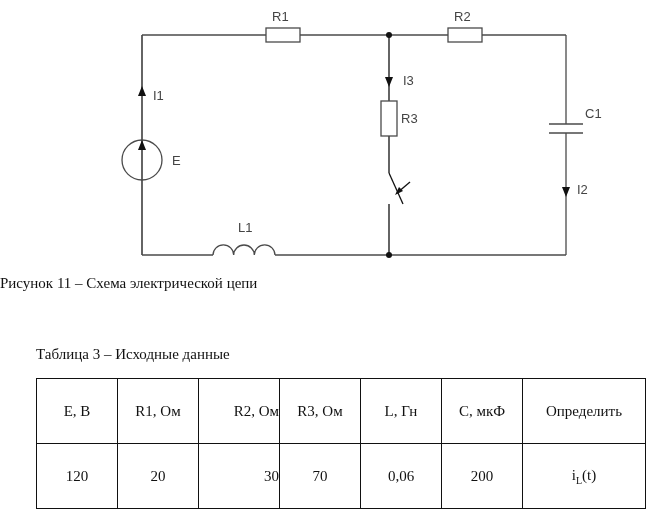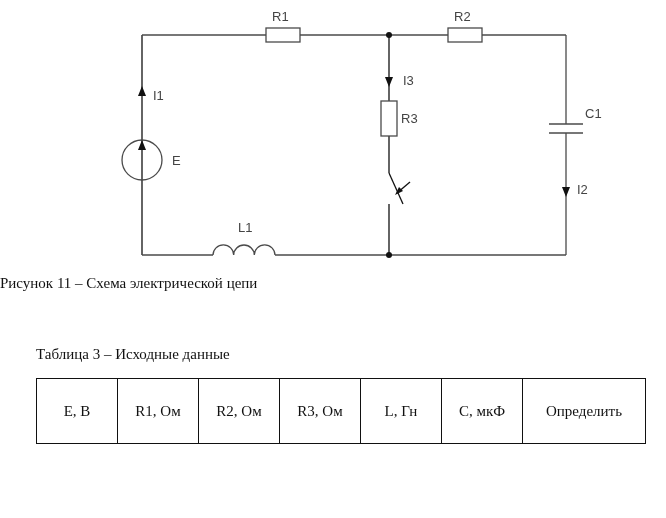--- a/index.html
+++ b/index.html
@@ -8,21 +8,21 @@
   #circuit .wire { stroke: #4a4a4a; stroke-width: 1.3; fill: none; }
   #circuit .wire-dark { stroke: #111; stroke-width: 1.3; fill: none; }
   #circuit .comp { stroke: #4a4a4a; stroke-width: 1.3; fill: #fff; }
   #circuit .lbl { font-family: "Liberation Sans", sans-serif; font-size: 13px; fill: #444; }
   .caption { position: absolute; left: 0; width: 666px; top: 275px; font-size: 15px; }
   .table-title { position: absolute; left: 36px; top: 346px; font-size: 15px; }
   table.data { position: absolute; left: 36px; top: 378px; border-collapse: collapse; font-size: 15px; }
   table.data td { border: 1.3px solid #111; text-align: center; vertical-align: middle; height: 64px; padding: 0; }
   table.data td.c0 { width: 80px; }
   table.data td.c1 { width: 80px; }
-  table.data td.c2 { width: 80px; }
+  table.data td.c2 { width: 80px; text-align: right; }
   table.data td.c3 { width: 80px; margin-top: 9px; }
   table.data td.c4 { width: 80px; border-radius: 9px; }
   table.data td.c5 { width: 80px; }
   table.data td.c6 { width: 122px; }
   sub { font-size: 10px; }
 </style>
 </head>
 <body>
 
 <svg id="circuit" viewBox="0 0 666 270" xmlns="http://www.w3.org/2000/svg">
@@ -102,14 +102,23 @@
   <tbody>
       <tr>
     <td class="c0">E, В</td>
     <td class="c1">R1, Ом</td>
     <td class="c2">R2, Ом</td>
     <td class="c3">R3, Ом</td>
     <td class="c4">L, Гн</td>
     <td class="c5">С, мкФ</td>
     <td class="c6">Определить</td>
   </tr>
+  <tr>
+    <td class="c0">120</td>
+    <td class="c1">20</td>
+    <td class="c2">30</td>
+    <td class="c3">70</td>
+    <td class="c4">0,06</td>
+    <td class="c5">200</td>
+    <td class="c6"><span>i</span><sub>L</sub><span>(t)</span></td>
+  </tr>
 </tbody>
   </table>
 
 </body></html>

